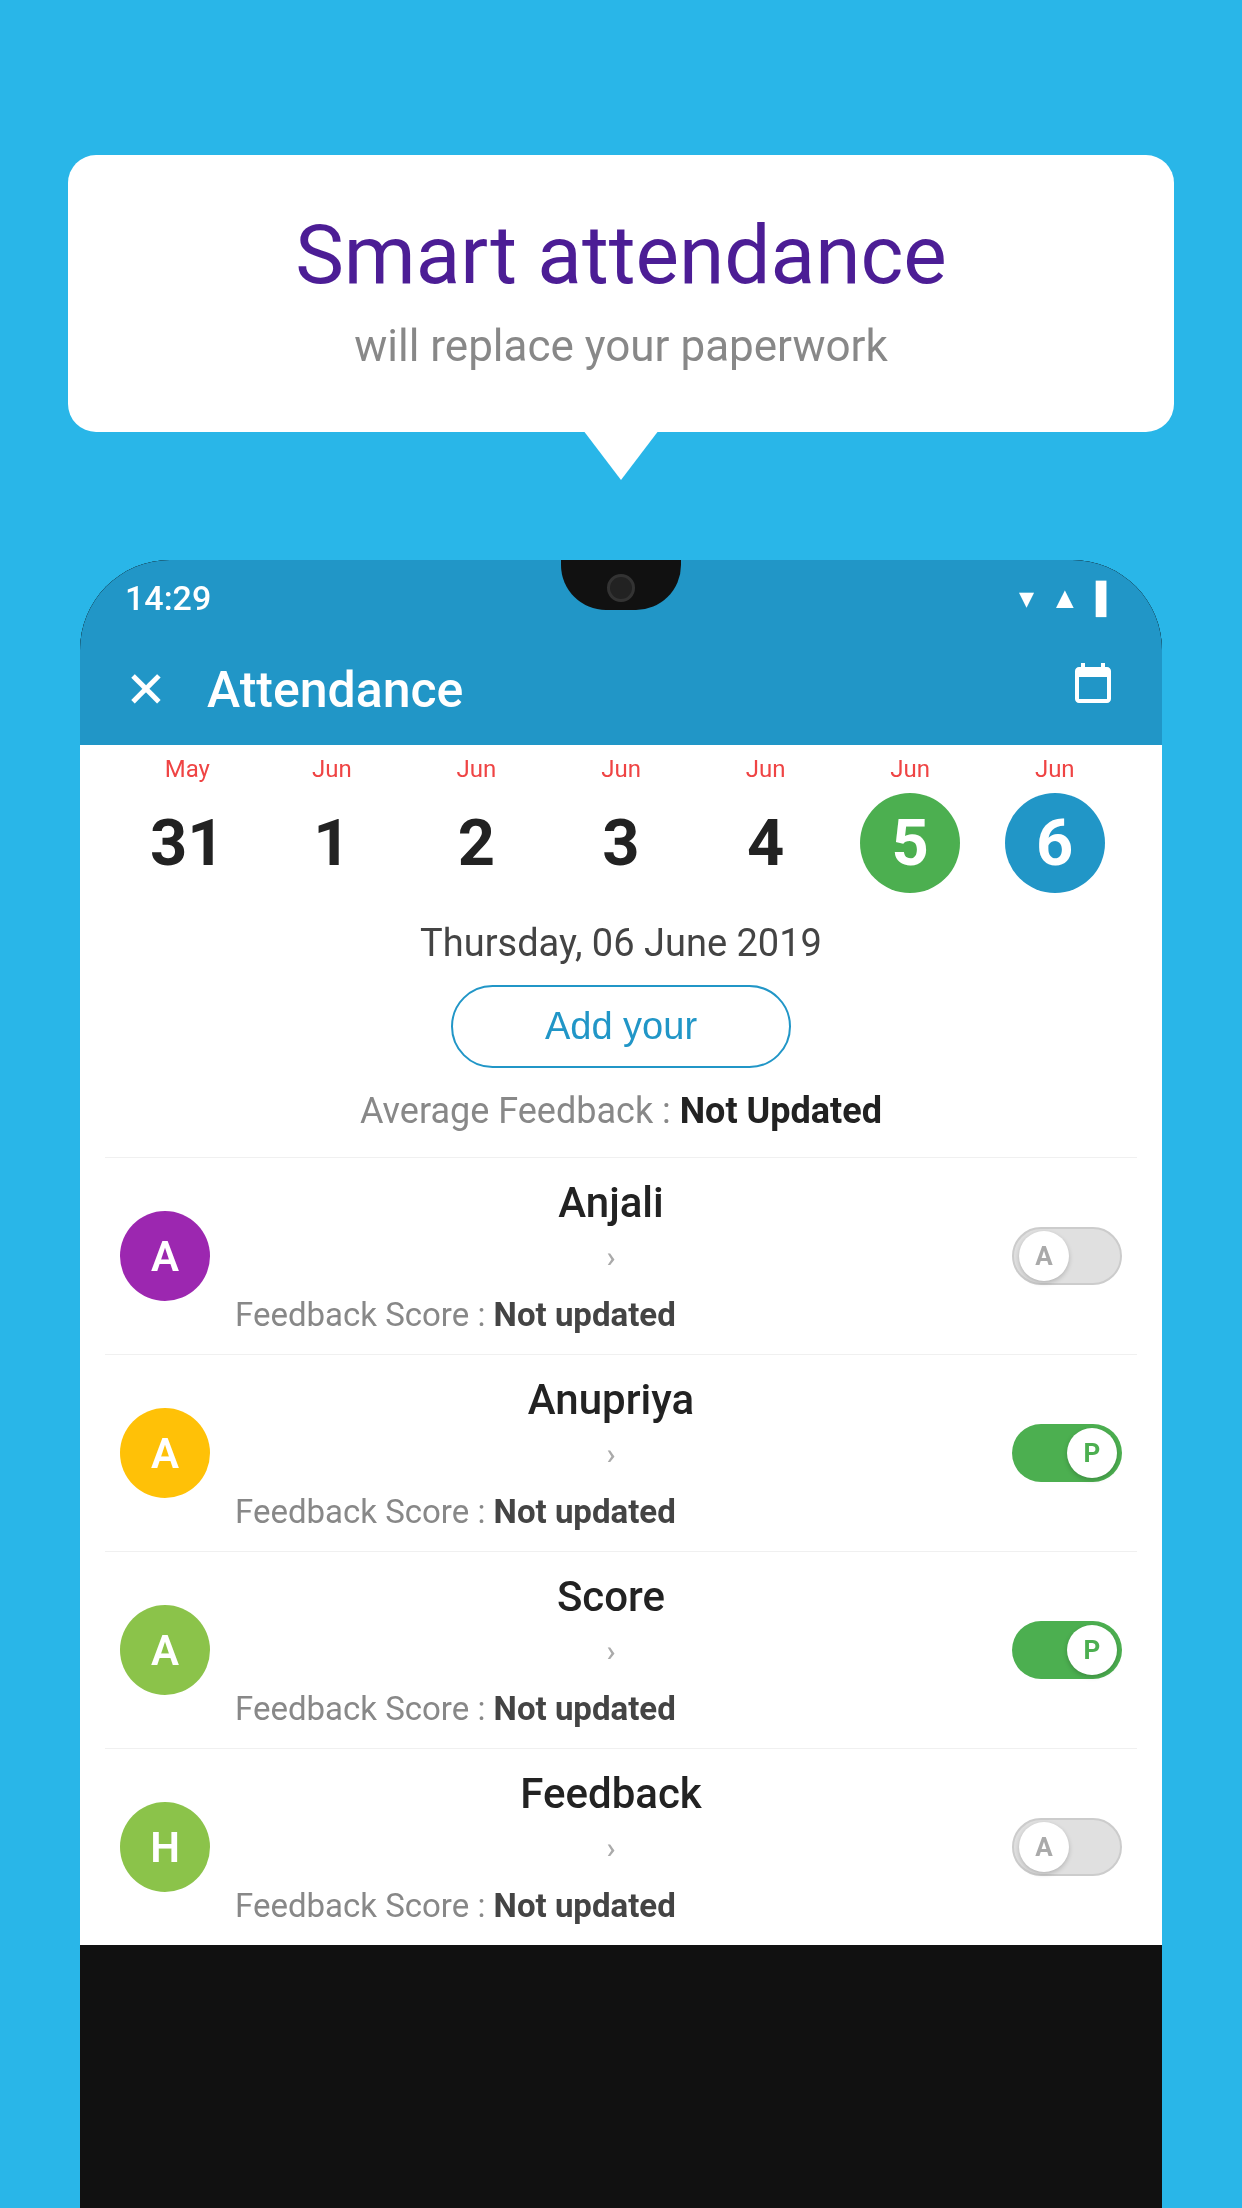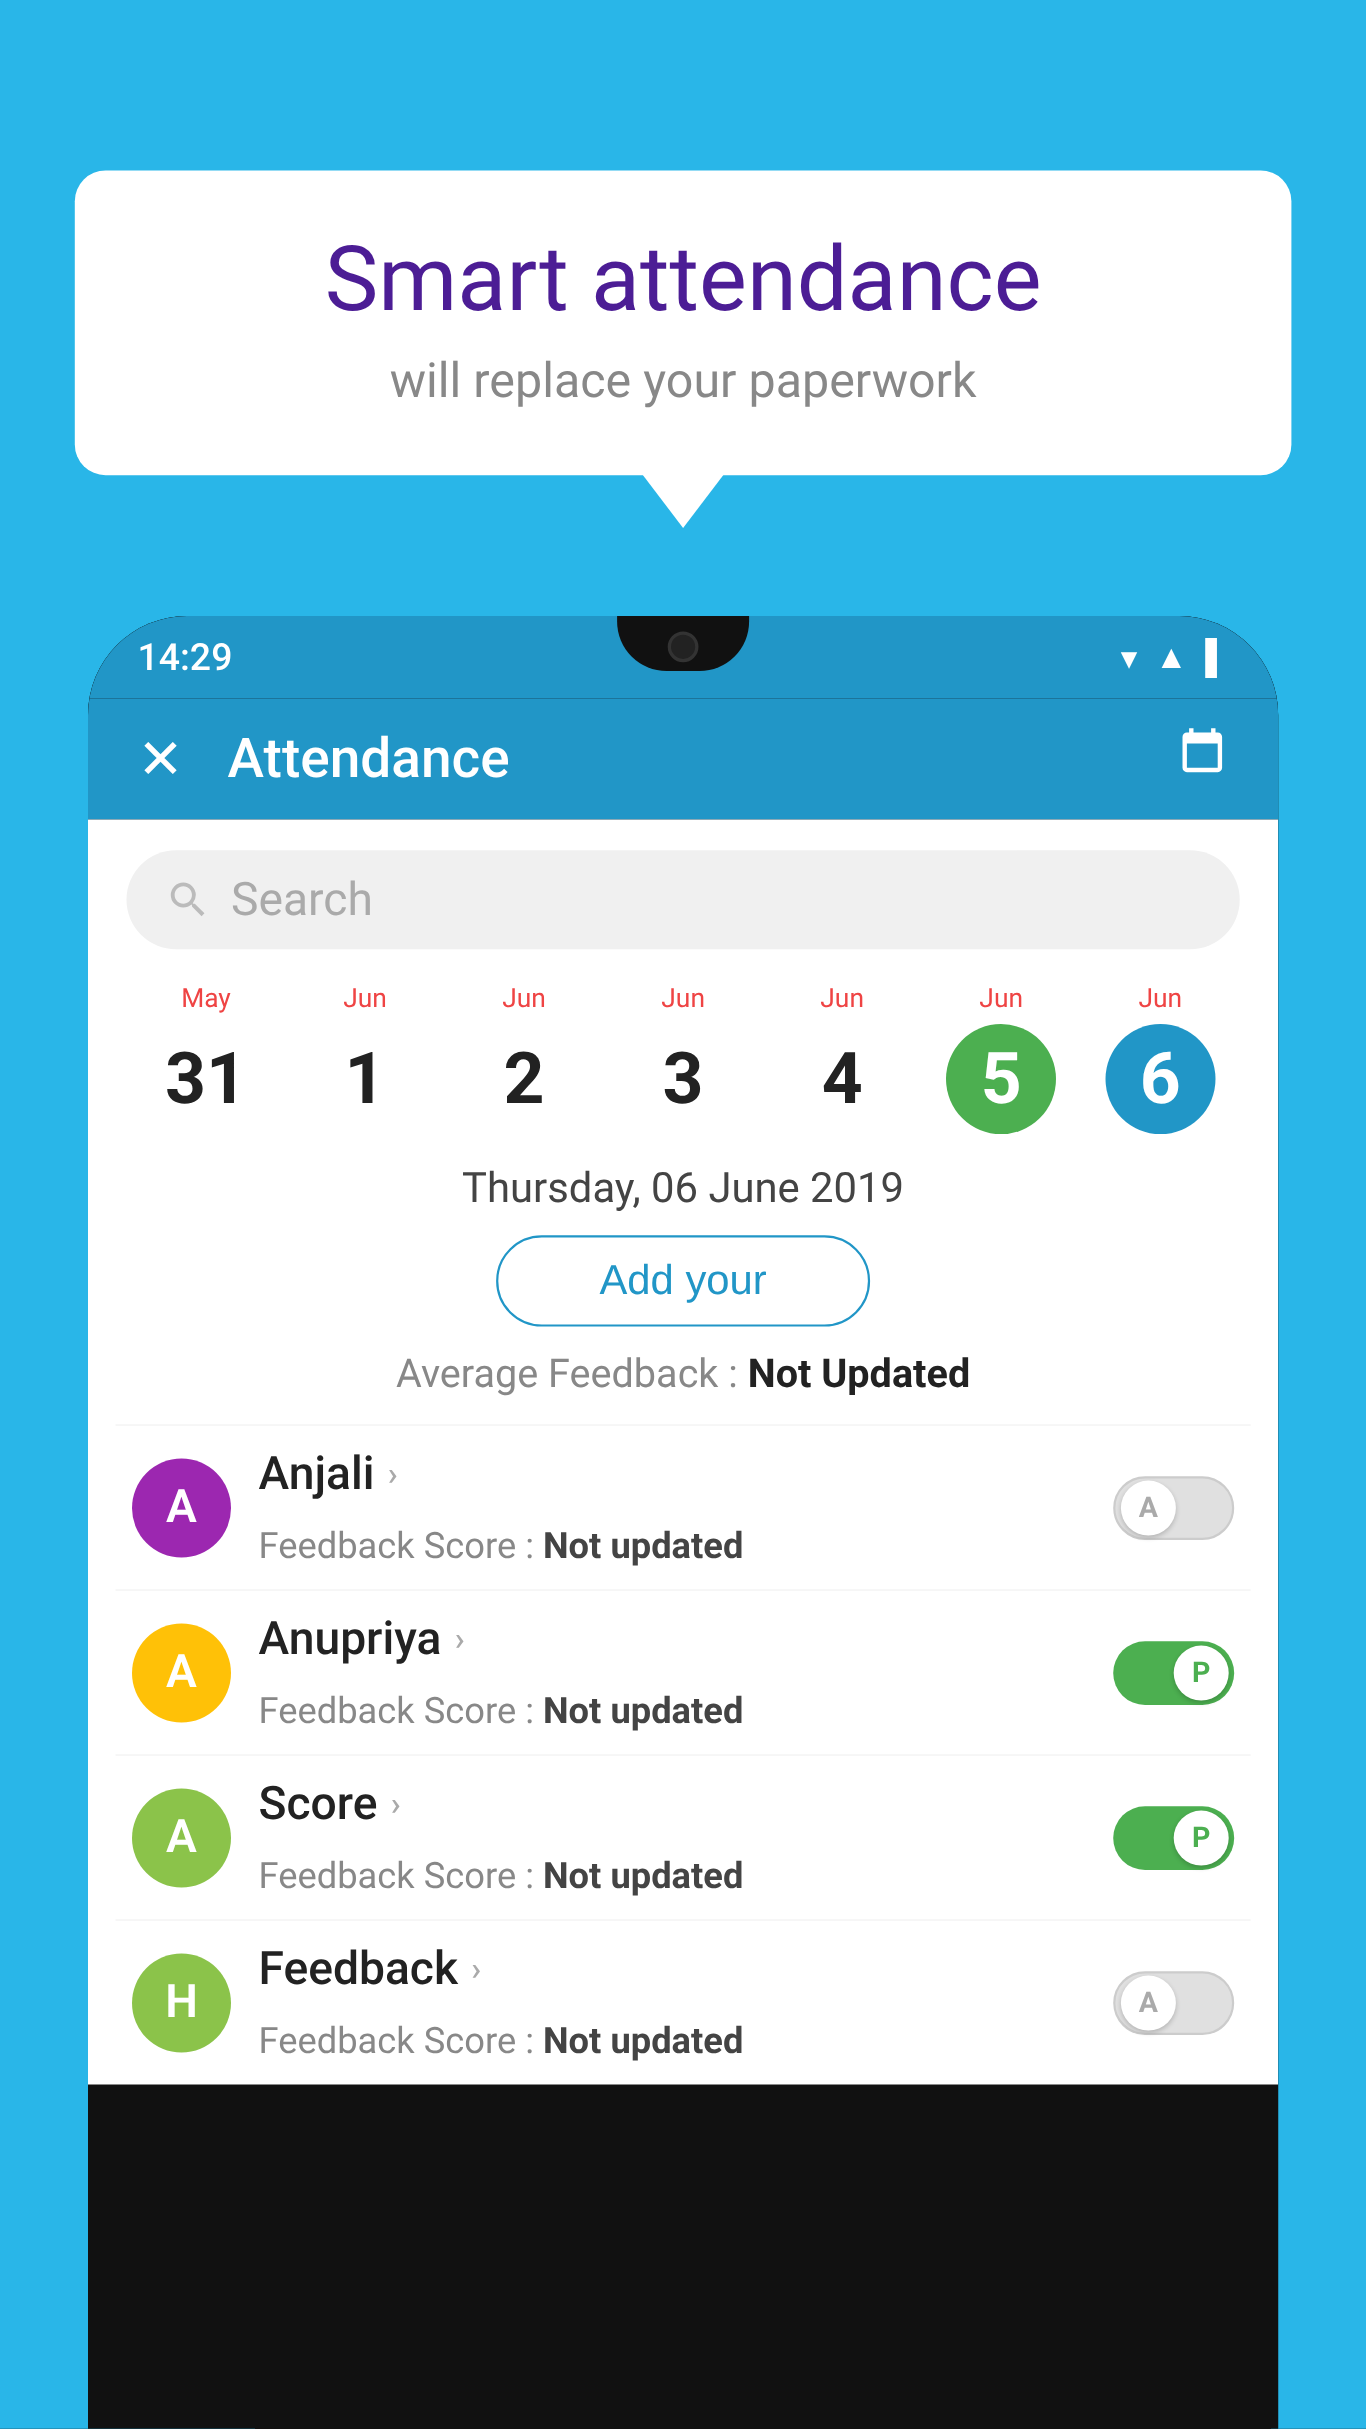--- a/index.html
+++ b/index.html
@@ -269,20 +269,21 @@
     .student-info {
       flex: 1;
     }
     .student-name {
       font-size: 42px;
       color: #222;
       font-weight: 500;
       display: flex;
       align-items: center;
       gap: 12px;
+      flex-direction: column;
     }
     .chevron-right {
       font-size: 30px;
       color: #aaa;
     }
     .feedback-score {
       font-size: 33px;
       color: #888;
       margin-top: 21px;
     }
@@ -361,26 +362,20 @@
       <span class="header-title">Attendance</span>
       <span class="header-calendar">
         <svg width="48" height="48" viewBox="0 0 24 24" fill="white">
           <path d="M19 3h-1V1h-2v2H8V1H6v2H5c-1.1 0-2 .9-2 2v14c0 1.1.9 2 2 2h14c1.1 0 2-.9 2-2V5c0-1.1-.9-2-2-2zm0 16H5V8h14v11z"></path>
         </svg>
       </span>
     </div>
 
     <div class="app-body">
 
-      <div class="search-bar">
-        <svg class="search-icon-svg" viewBox="0 0 24 24" fill="#888">
-          <path d="M15.5 14h-.79l-.28-.27A6.47 6.47 0 0 0 16 9.5 6.5 6.5 0 1 0 9.5 16c1.61 0 3.09-.59 4.23-1.57l.27.28v.79l5 4.99L20.49 19l-4.99-5zm-6 0C7.01 14 5 11.99 5 9.5S7.01 5 9.5 5 14 7.01 14 9.5 11.99 14 9.5 14z"></path>
-        </svg>
-        <span class="search-text">Search</span>
-      </div>
 
       <div class="calendar-row" id="cal-row">
       <div class="cal-col">
             <div class="cal-month">May</div>
             <div class="cal-day">31</div>
           </div>
           <div class="cal-col">
             <div class="cal-month">Jun</div>
             <div class="cal-day">1</div>
           </div>

